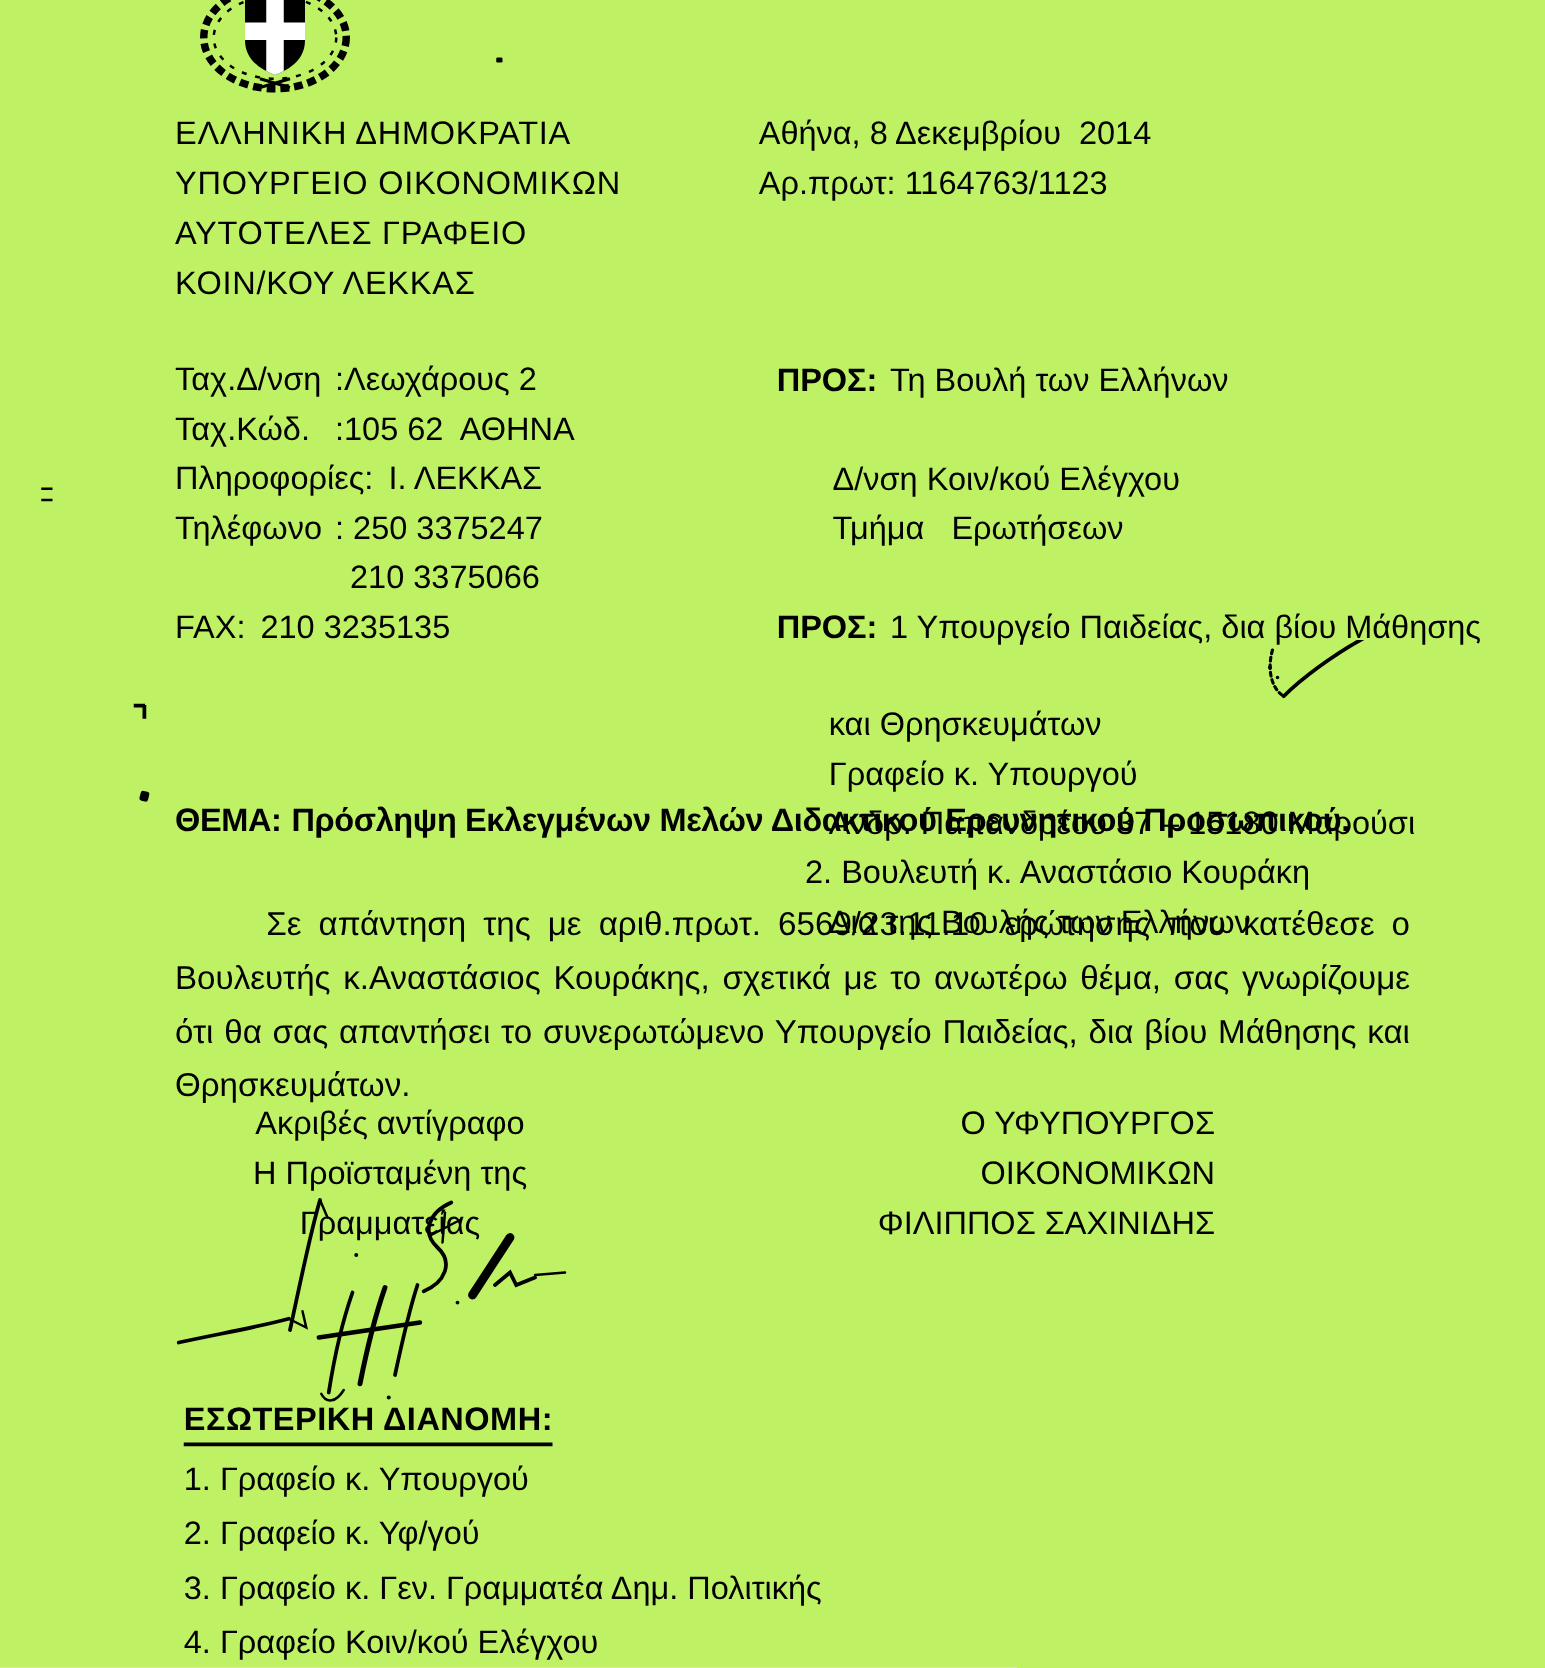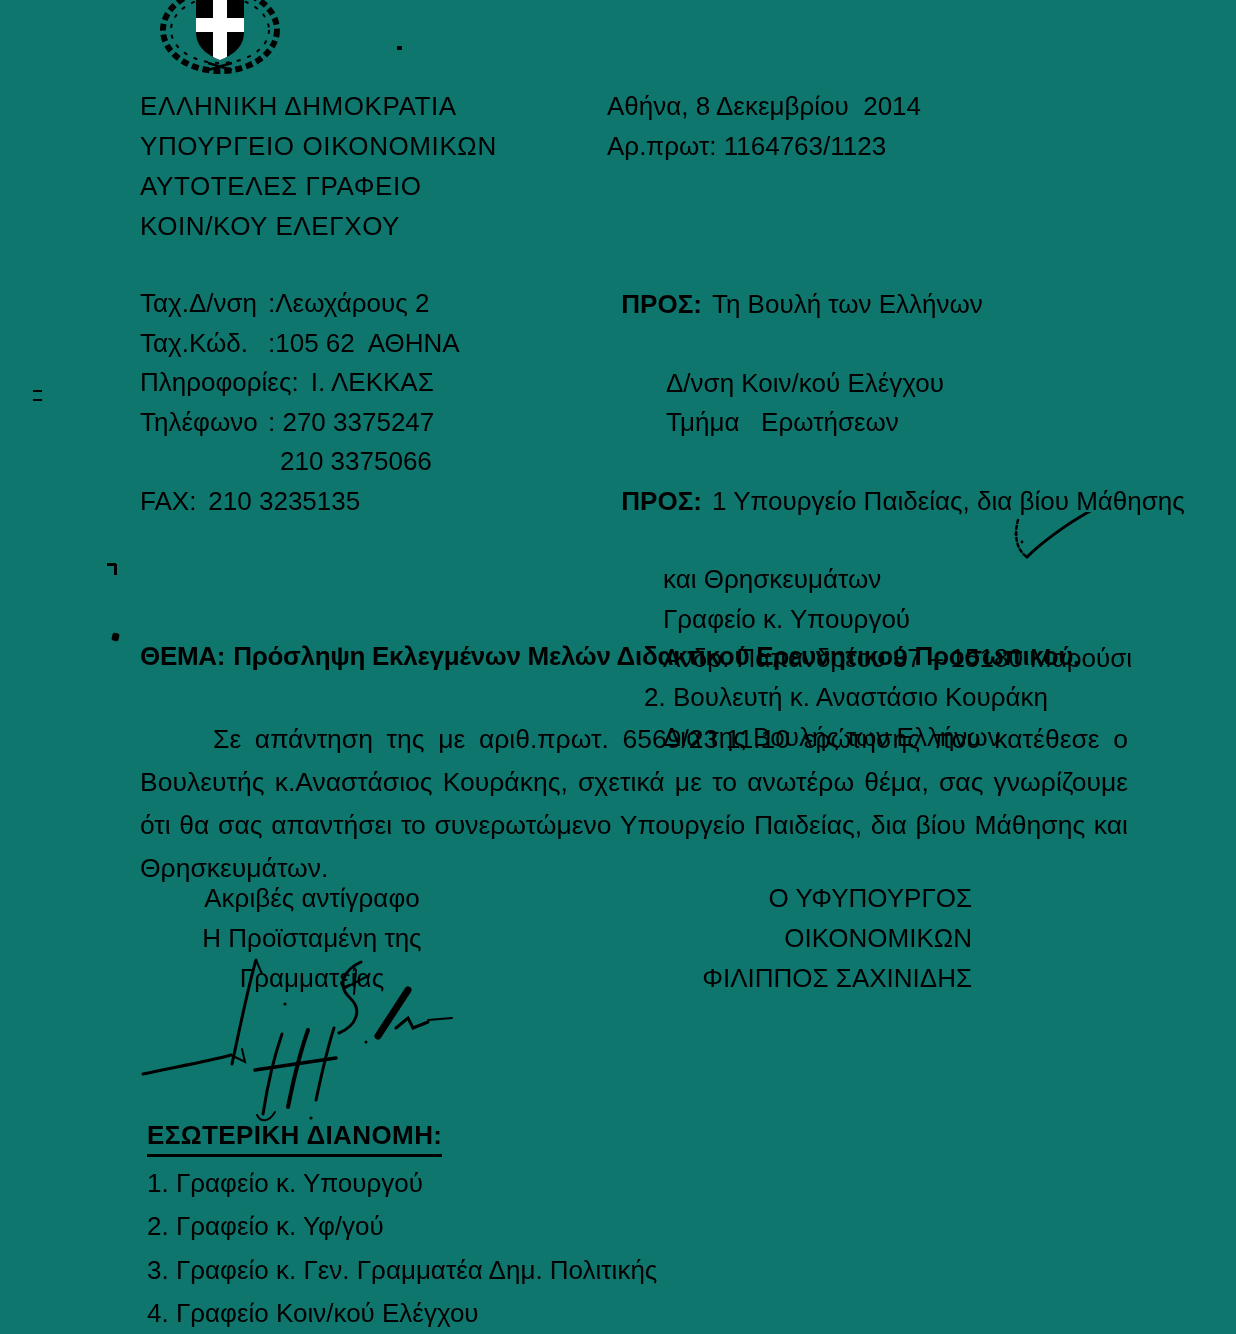--- a/index.html
+++ b/index.html
@@ -1,17 +1,17 @@
 <!DOCTYPE html>
 <html><head>
 <meta charset="utf-8">
 <style>
   html,body{margin:0;padding:0;background:#e8e8e8;}
   .page{
-    position:relative;width:1236px;height:1334px;background:#0f766e;
+    position:relative;width:1236px;height:1334px;background:#bef264;
     overflow:hidden;font-family:"Liberation Sans",sans-serif;color:#000;
     margin:0 auto;
   }
   .abs{position:absolute;}
   
   .lh-left{left:140px;top:86px;font-size:26px;line-height:40px;letter-spacing:.6px;}
   .lh-right{left:607px;top:86px;font-size:26px;line-height:40px;}
   .lh-right div{white-space:pre;}
   
   .contact{left:140px;top:284px;font-size:26px;line-height:39.5px;}
@@ -64,21 +64,21 @@
       <rect x="55" y="14" width="14" height="62" fill="#fff"></rect>
       <rect x="38" y="32" width="48" height="14" fill="#fff"></rect>
     </g>
     <path d="M50,84 l24,-7 M50,77 l24,7" stroke="#000" stroke-width="2.5" fill="none"></path>
   </svg>
 
   <div class="abs lh-left">
     <div>ΕΛΛΗΝΙΚΗ  ΔΗΜΟΚΡΑΤΙΑ</div>
     <div>ΥΠΟΥΡΓΕΙΟ  ΟΙΚΟΝΟΜΙΚΩΝ</div>
     <div>ΑΥΤΟΤΕΛΕΣ ΓΡΑΦΕΙΟ</div>
-    <div>ΚΟΙΝ/ΚΟΥ ΕΛΕΓΧΟΥ</div>
+    <div>ΚΟΙΝ/ΚΟΥ ΛΕΚΚΑΣ</div>
   </div>
 
   <div class="abs lh-right">
     <div>Αθήνα, 8 Δεκεμβρίου  2014</div>
     <div>Αρ.πρωτ: 1164763/1123</div>
   </div>
 
   <div class="abs contact">
     <div class="row">
       <span class="lab">Ταχ.Δ/νση</span>
@@ -87,21 +87,21 @@
     <div class="row">
       <span class="lab">Ταχ.Κώδ.</span>
       <span class="val">:105 62  ΑΘΗΝΑ</span>
     </div>
     <div class="row inline">
       <span class="lab">Πληροφορίες:</span>
       <span class="val">Ι. ΛΕΚΚΑΣ</span>
     </div>
     <div class="row">
       <span class="lab">Τηλέφωνο</span>
-      <span class="val">: 270 3375247</span>
+      <span class="val">: 250 3375247</span>
     </div>
     <div class="row">
       <span class="lab" style="width:140px;"></span>
       <span class="val">210 3375066</span>
     </div>
     <div class="row inline">
       <span class="lab">FAX:</span>
       <span class="val">210 3235135</span>
     </div>
   </div>

